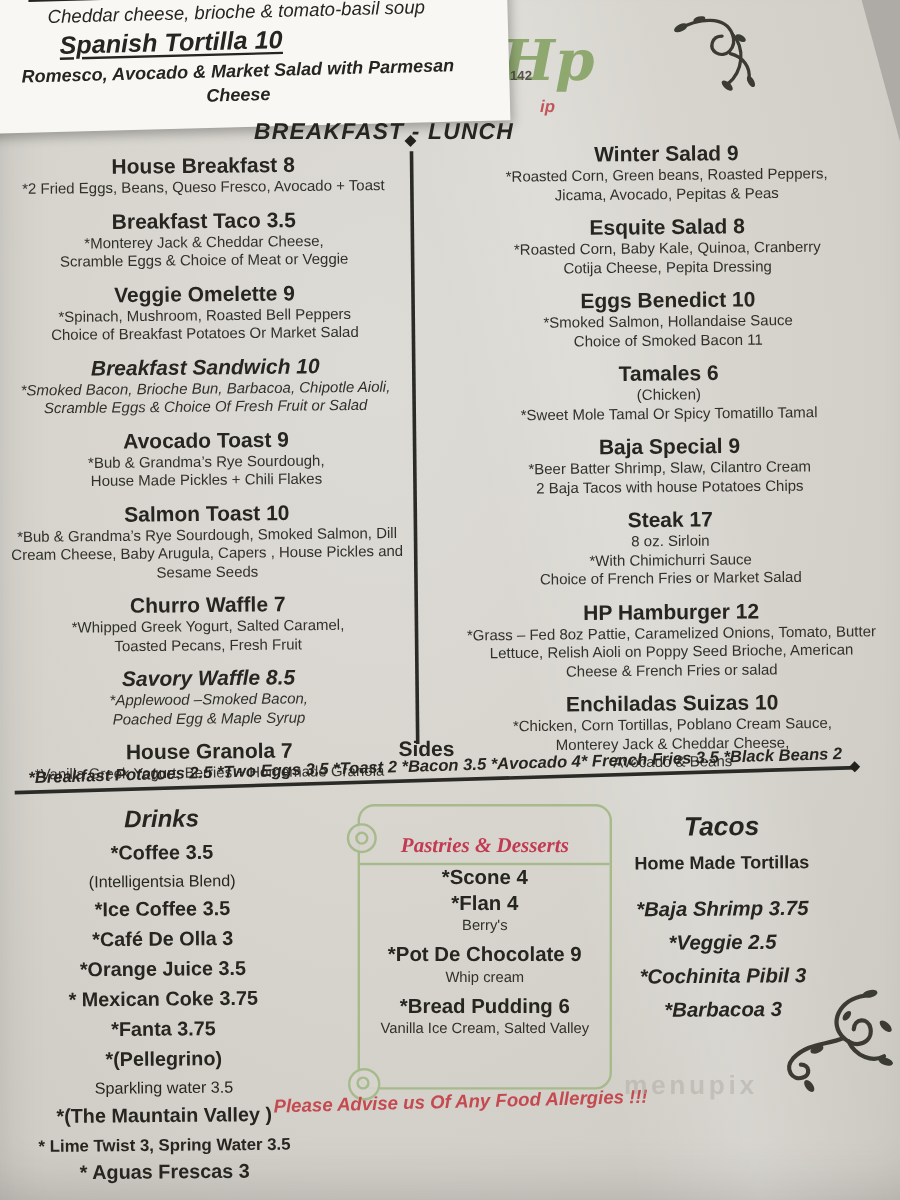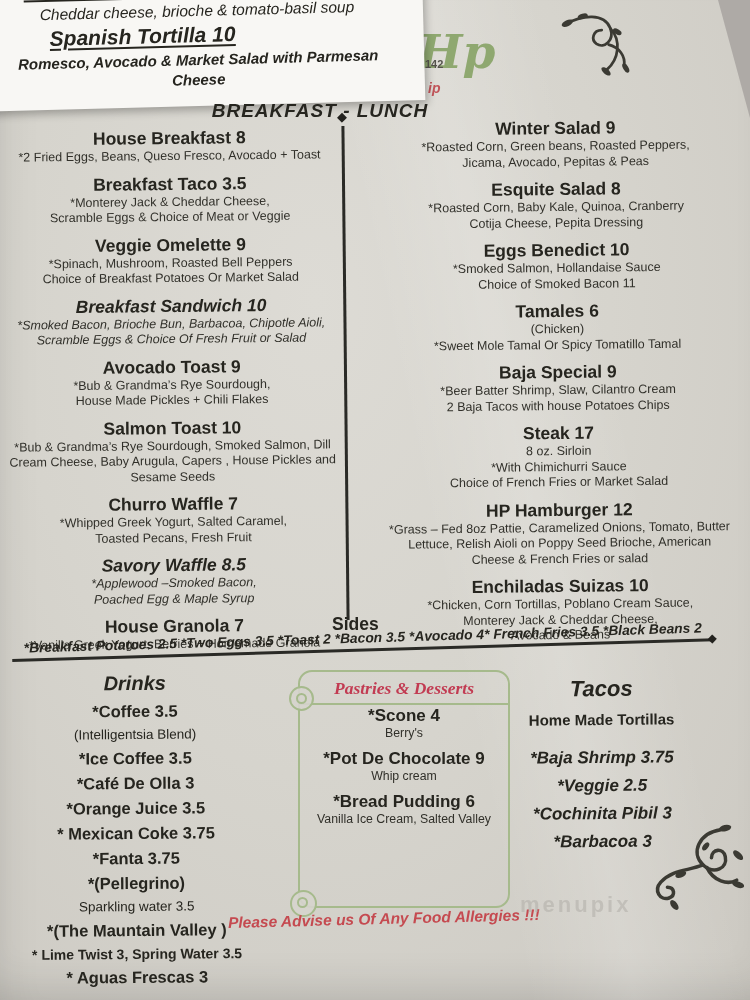--- a/index.html
+++ b/index.html
@@ -20,21 +20,21 @@
     text-decoration:underline;text-decoration-thickness:2px;text-underline-offset:3px;}
   .ins-t1{margin-top:-12px;white-space:nowrap;}
   .ins-t2{margin-top:2px;padding-right:110px;}
   .ins-d{font-style:italic;font-size:15.5px;line-height:1.3;margin-top:3px;white-space:pre-line;}
   .ins-d2{font-weight:bold;font-size:15px;margin-top:3px;}
 
   
   .logo-hp{position:absolute;left:418px;top:12px;font-family:"DejaVu Serif",serif;
     font-style:italic;font-weight:bold;font-size:47px;color:#8fa870;line-height:1;margin-top:16px;}
   .frag-142{position:absolute;left:425px;top:58px;font-size:11px;font-weight:bold;color:#55534c;text-align:center;}
-  .frag-ip{position:absolute;left:428px;top:80px;font-size:14px;font-style:italic;font-weight:bold;color:#c2555a;}
+  .frag-ip{position:absolute;left:450px;top:80px;font-size:14px;font-style:italic;font-weight:bold;color:#c2555a;}
   .flourish{position:absolute;}
   .flourish-tr{left:552px;top:6px;width:96px;height:86px;}
   .flourish-br{left:642px;top:818px;width:104px;height:104px;transform:rotate(8deg);}
 
   
   .heading{position:absolute;left:150px;top:100px;width:340px;text-align:center;
     font-weight:bold;font-style:italic;font-size:19px;letter-spacing:1px;}
   .div-diamond{position:absolute;left:337px;top:109px;font-size:13px;color:#23221e;}
   .div-line{position:absolute;left:344px;top:126px;width:3px;height:494px;background:#2a2a26;transform:rotate(-.6deg);}
 
@@ -58,21 +58,21 @@
   .drinks{position:absolute;left:0;top:672px;width:272px;text-align:center;transform:rotate(-.5deg);}
   .drinks-title{font-weight:bold;font-style:italic;font-size:20px;margin-bottom:4px;}
   .drink-line{line-height:25px;}
   .drink-line.big{font-size:16.5px;font-weight:bold;}
   .drink-line.med{font-size:13.5px;line-height:22px;}
   .drink-line.sm{font-size:14px;font-weight:600;line-height:22px;white-space:nowrap;}
 
   
   .dessert-box{position:absolute;left:298px;top:670px;width:212px;height:238px;
     border:2.5px solid #a6ba8c;border-radius:14px;box-sizing:border-box;}
-  .dessert-title{padding:6px 8px 4px;border-bottom:2.5px solid #a6ba8c;text-align:center;
+  .dessert-title{padding:22px 8px 4px;border-bottom:2.5px solid #a6ba8c;text-align:center;
     font-family:"Liberation Serif",serif;font-style:italic;font-weight:bold;font-size:17.5px;color:#c23b52;}
   .curl{position:absolute;border:2.5px solid #a6ba8c;border-radius:50%;background:rgba(214,212,205,.9);box-sizing:border-box;}
   .curl::after{content:"";position:absolute;left:5px;top:5px;width:7px;height:7px;border:2px solid #a6ba8c;border-radius:50%;}
   .curl-tl{left:-11px;top:14px;width:25px;height:25px;}
   .curl-bl{left:-10px;bottom:-11px;width:27px;height:27px;}
   .dessert-items{text-align:center;}
   .d-name{font-size:17px;font-weight:bold;line-height:1.25;}
   .d-desc{font-size:12.3px;line-height:1.2;margin-bottom:7px;color:#31302a;}
 
   
@@ -280,20 +280,21 @@
     <div class="curl curl-tl"></div>
     <div class="curl curl-bl"></div>
     <div class="dessert-title">Pastries &amp; Desserts</div>
     <div class="dessert-items">
 
         <div>
           <div class="d-name">*Scone  4</div>
         </div>
 
         <div>
+          <div class="d-name">*Flan  4</div>
           <div class="d-desc">Berry's</div>
         </div>
 
         <div>
           <div class="d-name">*Pot De Chocolate  9</div>
           <div class="d-desc">Whip cream</div>
         </div>
 
         <div>
           <div class="d-name">*Bread Pudding  6</div>

